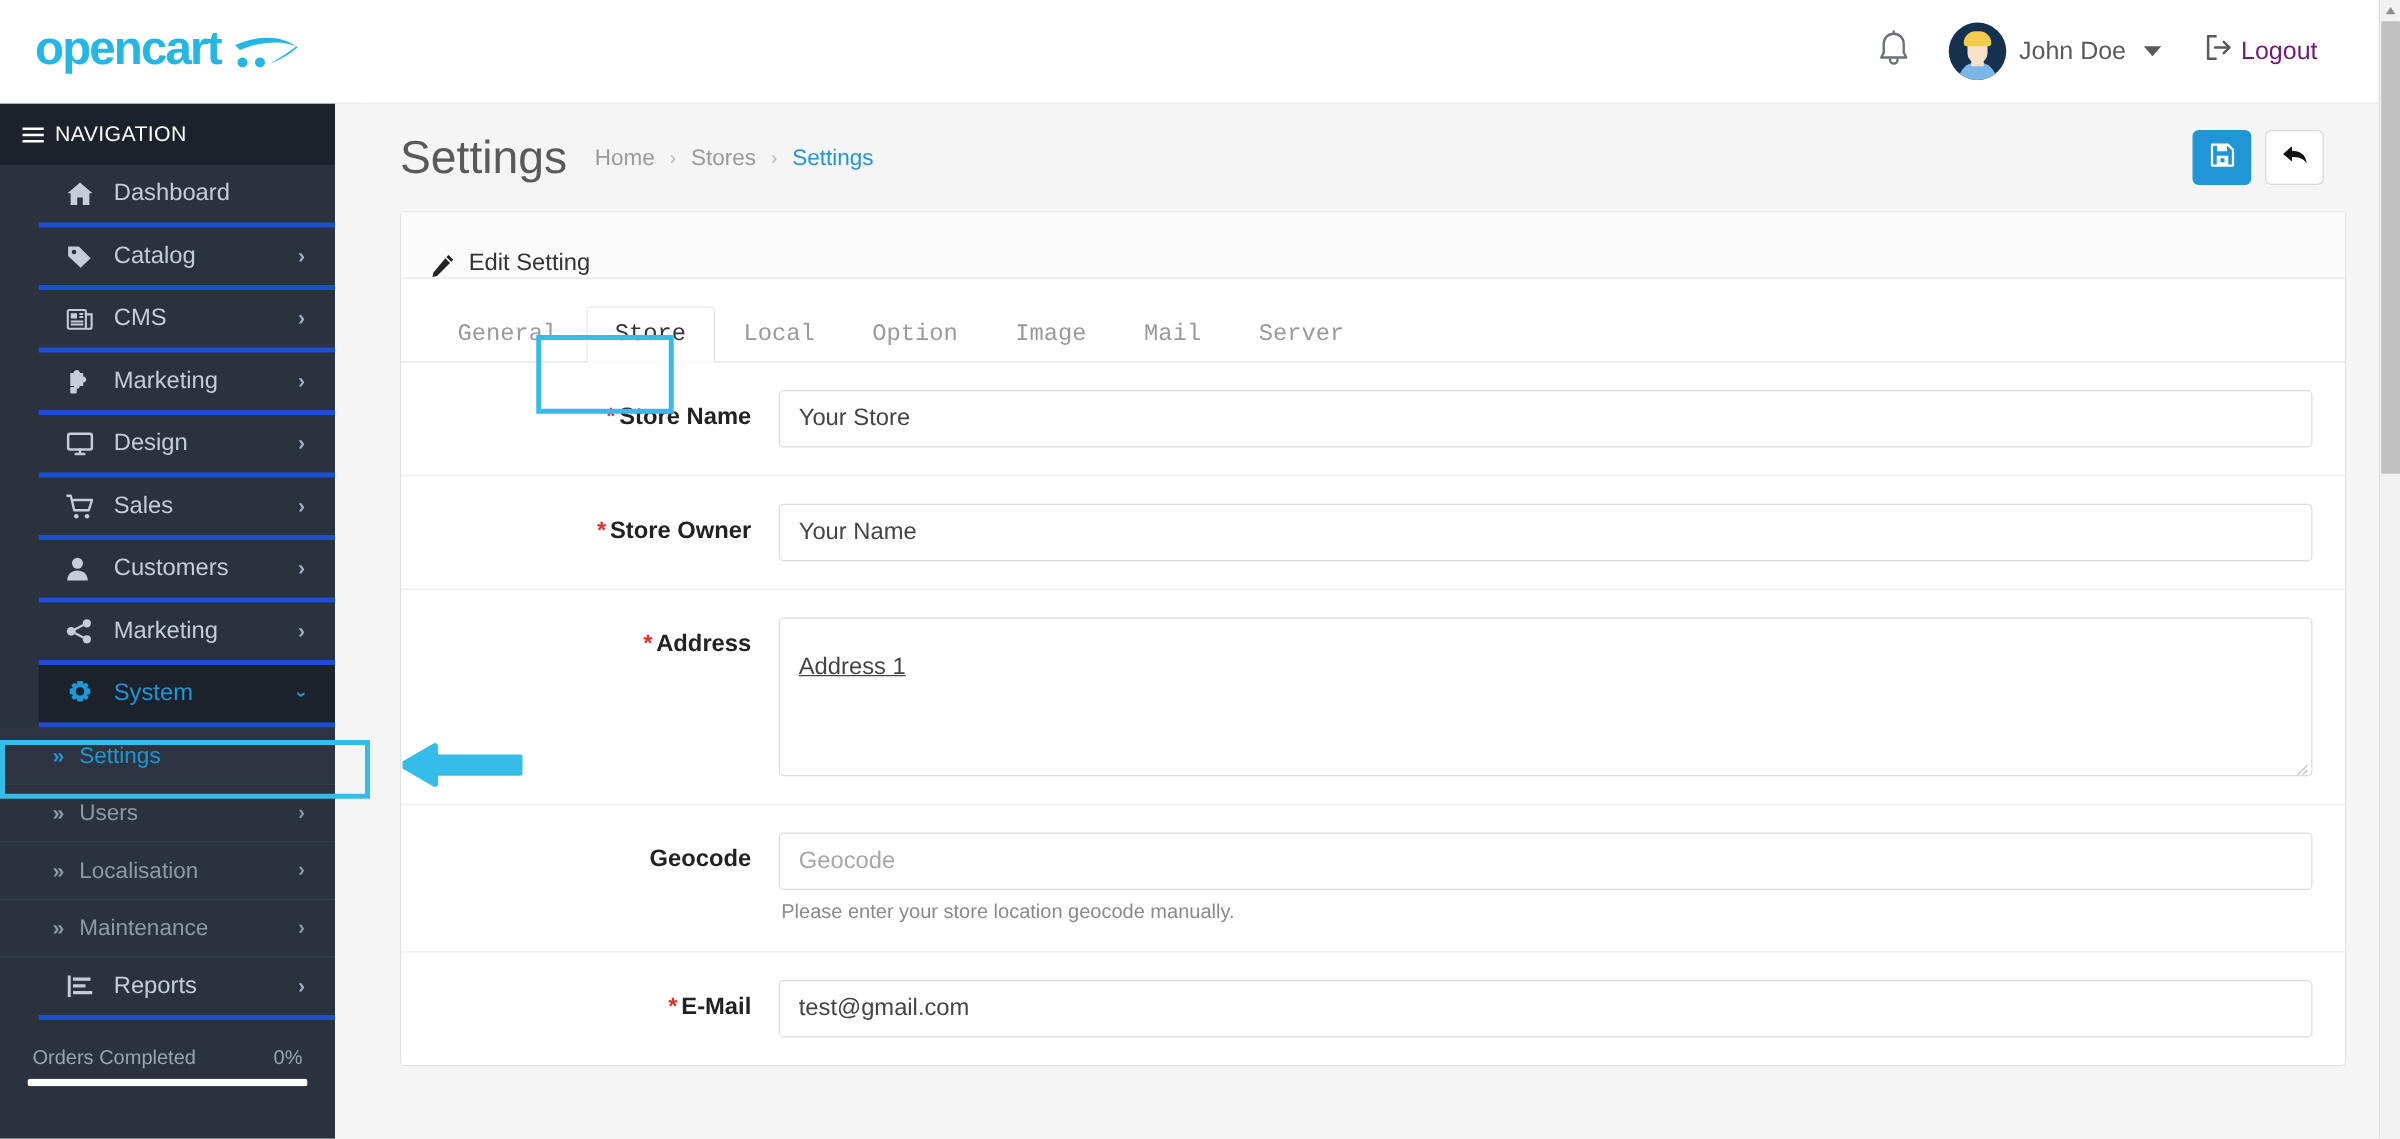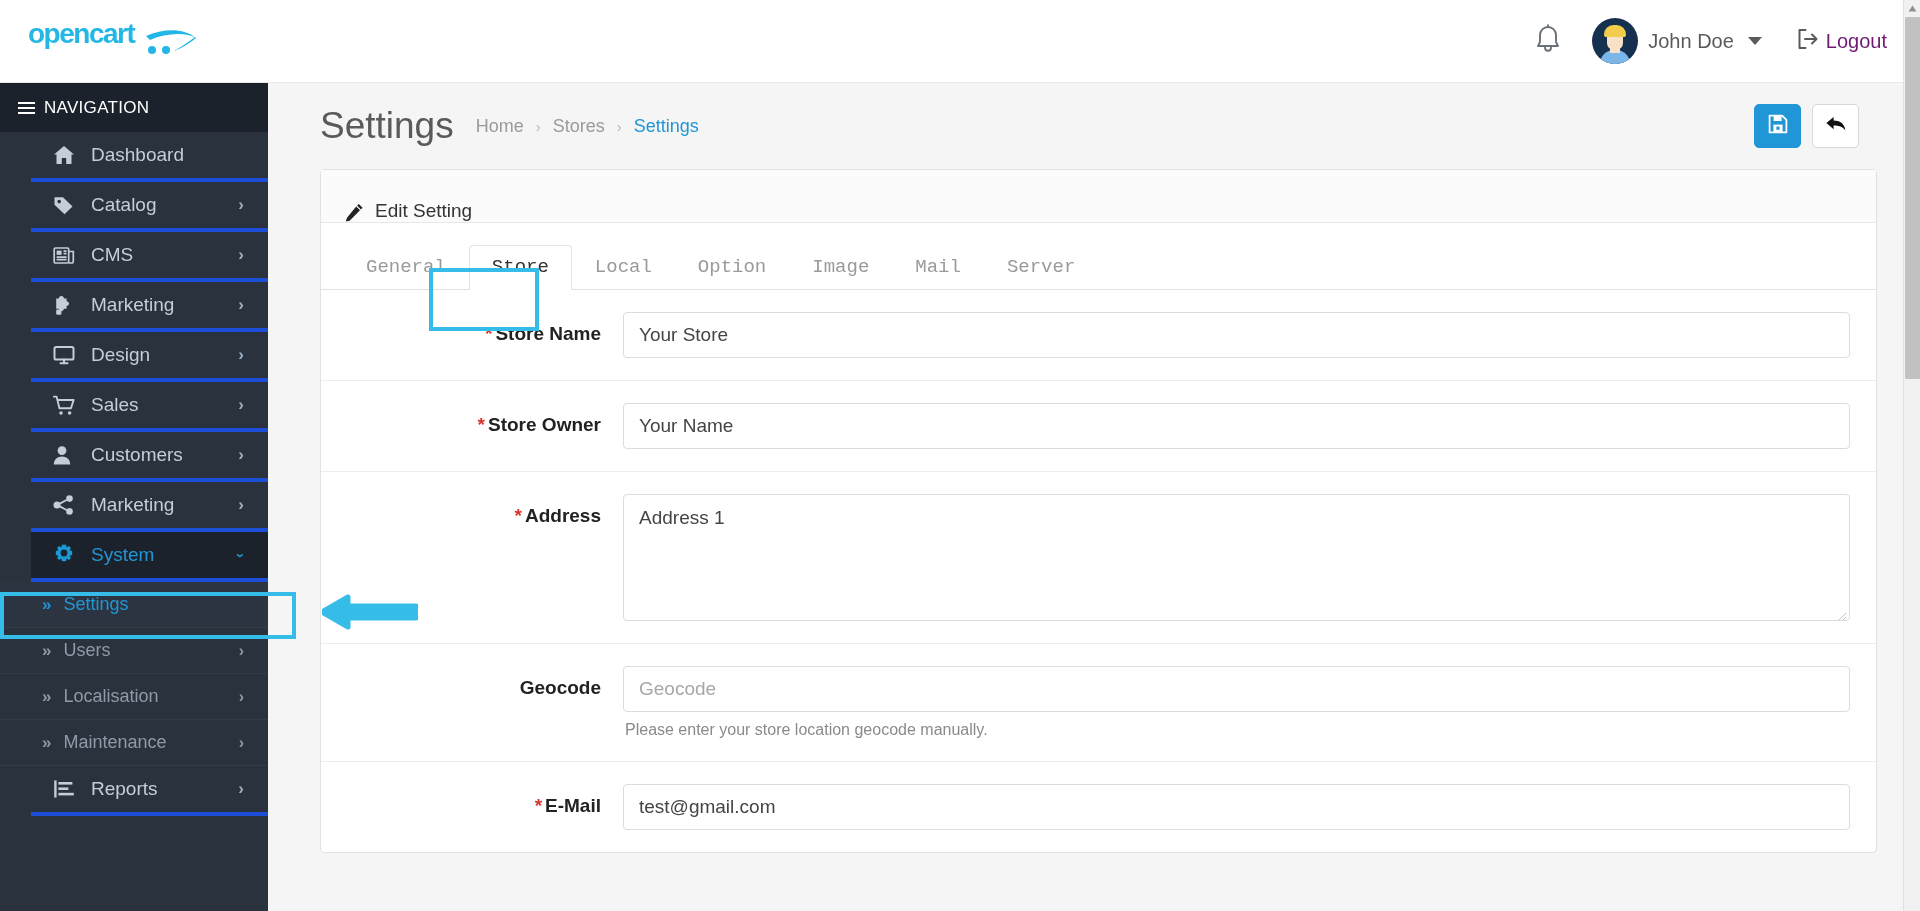--- a/index.html
+++ b/index.html
@@ -14,28 +14,28 @@
   
   .topbar {
     position: absolute; top: 0; left: 0;
     width: 1903px; height: 83px;
     background: #ffffff;
     border-bottom: 1px solid #e8e8e8;
     display: flex; align-items: center;
   }
   .logo-wrap { margin-left: 28px; display: flex; align-items: flex-start; }
   .logo-text {
-    font-size: 28px; font-weight: bold; color: #23b7e5;
+    font-size: 38px; font-weight: bold; color: #23b7e5;
     letter-spacing: -1.5px; line-height: 1;
   }
   .logo-cart { position: relative; width: 60px; height: 42px; margin-left: 6px; }
   .logo-cart svg { position: absolute; top: 4px; left: 0; }
 
   .topbar-right {
-    margin-left: auto; margin-right: 16px;
+    margin-left: auto; margin-right: 49px;
     display: flex; align-items: center; gap: 0px;
   }
   .bell-btn {
     width: 52px; height: 52px; display: flex; align-items: center; justify-content: center;
     cursor: pointer;
   }
   .user-block {
     display: flex; align-items: center; gap: 10px; margin-left: 18px; cursor: pointer;
   }
   .avatar {
@@ -162,22 +162,22 @@
   .req { color: #d9342b; font-weight: bold; margin-right: 3px; }
   .form-field { flex: 1 1 auto; padding-left: 0; }
   .inp {
     width: 100%; height: 46px; border: 1px solid #dcdcdc; border-radius: 4px;
     background: #fff; padding: 0 15px; font-size: 19px; color: #444;
     font-family: "Liberation Sans", sans-serif; display: flex; align-items: center;
   }
   .inp.placeholder { color: #a7a7a7; }
   .txta {
     width: 100%; height: 127px; border: 1px solid #dcdcdc; border-radius: 4px;
-    background: #fff; padding: 12px 15px; font-size: 19px; color: #444;
-    position: relative; overflow: hidden;
+    background: #fff; padding: 28px 15px; font-size: 19px; color: #444;
+    position: relative; overflow: hidden; text-decoration: underline;
   }
   .txta .grip {
     position: absolute; right: 2px; bottom: 2px; width: 13px; height: 13px;
   }
   .help-text { font-size: 16px; color: #8a8a8a; margin-top: 9px; padding-left: 2px; }
 
   
   .anno-box {
     position: absolute; border: 4px solid #36bce8; pointer-events: none; z-index: 40;
   }
@@ -389,20 +389,29 @@
           <rect x="1.2" y="1.4" width="2.4" height="17.2"></rect>
           <rect x="5.4" y="3" width="14" height="2.6"></rect>
           <rect x="5.4" y="8.4" width="10" height="2.6"></rect>
           <rect x="5.4" y="13.8" width="15.4" height="2.6"></rect>
         </svg>
       </span>
       <span>Reports</span>
       <span class="chev">›</span>
     </div>
 
+    <div class="progress-card">
+      <div class="progress-row">
+        <span>Orders Completed</span>
+        <span>0%</span>
+      </div>
+      <div class="progress-track">
+        <div class="progress-fill"></div>
+      </div>
+    </div>
 
   </div>
 
   <div class="content">
 
     <div class="page-head">
       <span class="page-title">Settings</span>
 
       <div class="breadcrumb">
         <span class="bc-item">Home</span>

